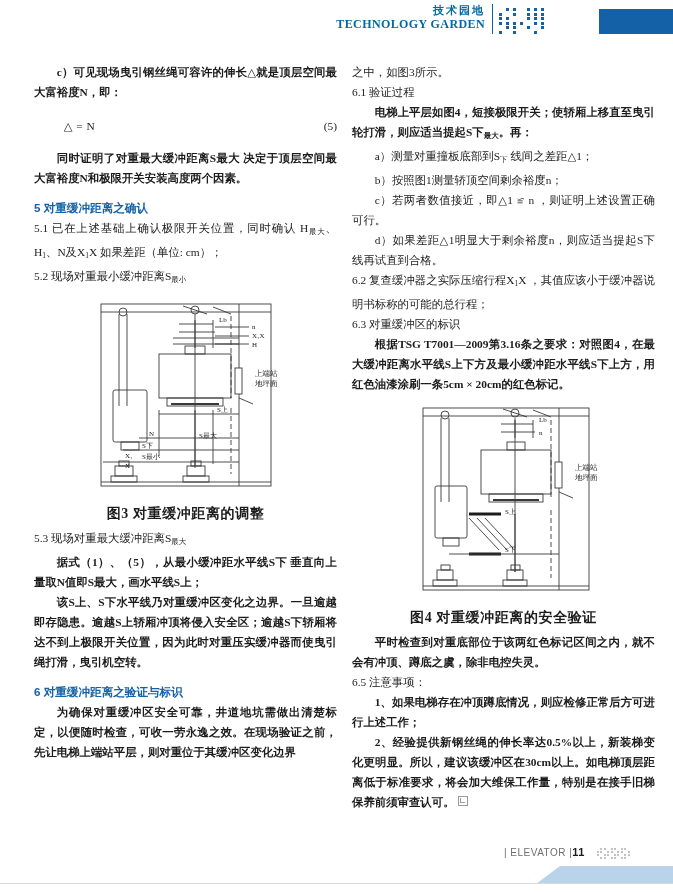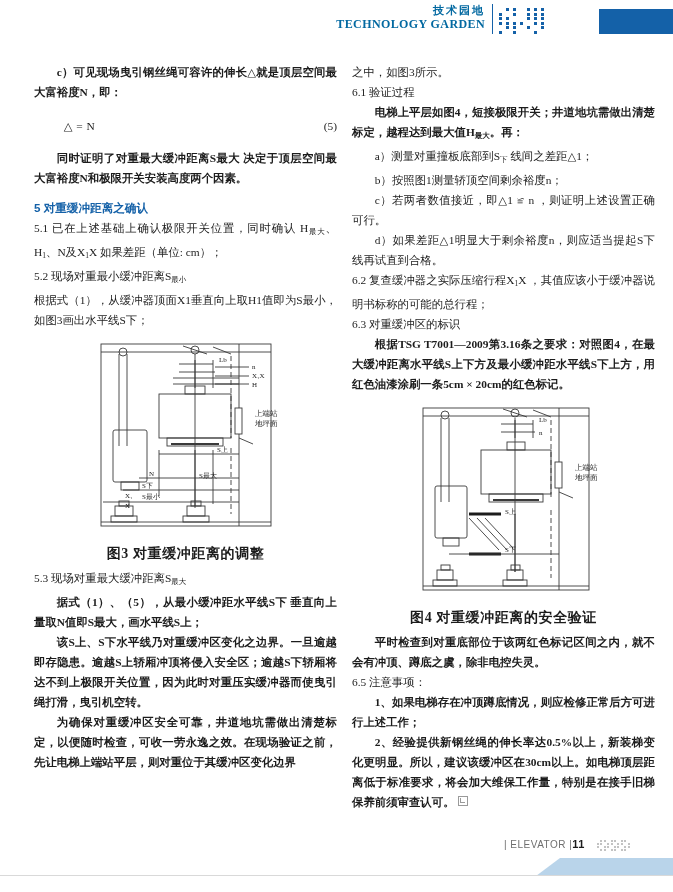--- a/index.html
+++ b/index.html
@@ -132,21 +132,21 @@
     font-size: 14px;
     font-weight: bold;
     letter-spacing: 0.6px;
     margin-top: 6px;
     font-family: "Liberation Serif", "DejaVu Serif", serif;
   }
 
   
   .page-footer {
     position: absolute;
-    left: 0; bottom: 16px;
+    left: 0; bottom: 8px;
     width: 673px; height: 52px;
   }
   .footer-text {
     position: absolute;
     right: 88px; bottom: 26px;
     font-family: "Liberation Sans", "DejaVu Sans", sans-serif;
     font-size: 10px;
     color: #6f6f6f;
     letter-spacing: 0.5px;
   }
@@ -220,21 +220,20 @@
   </div>
 
   <p class="indent">同时证明了对重最大缓冲距离S最大 决定于顶层空间最大富裕度N和极限开关安装高度两个因素。</p>
 
   <div class="sec-head">5 对重缓冲距离之确认</div>
 
   <p class="sub-head"><span>5.1 已在上述基础上确认极限开关位置，同时确认 H</span><sub>最大</sub><span>、H</span><sub>1</sub><span>、N及X</span><sub>1</sub><span>X 如果差距（单位: cm）；</span></p>
 
   <p class="sub-head"><span>5.2 现场对重最小缓冲距离S</span><sub>最小</sub></p>
 
-  <p>根据式（1），从缓冲器顶面X1垂直向上取H1值即为S最小，如图3画出水平线S下；</p>
 
   <div class="figure">
     <svg width="245" height="200" viewBox="0 0 245 200">
       <g stroke="#3a3a3a" fill="none" stroke-width="0.9">
 
         <rect x="38" y="6" width="170" height="182"></rect>
 
         <line x1="38" y1="14" x2="208" y2="14"></line>
 
         <circle cx="60" cy="14" r="4"></circle>
@@ -305,30 +304,31 @@
       </g>
     </svg>
     <div class="fig-cap">图3 对重缓冲距离的调整</div>
   </div>
 
   <p class="sub-head"><span>5.3 现场对重最大缓冲距离S</span><sub>最大</sub></p>
 
   <p class="indent">据式（1）、（5），从最小缓冲距水平线S下 垂直向上量取N值即S最大，画水平线S上；</p>
   <p class="indent">该S上、S下水平线乃对重缓冲区变化之边界。一旦逾越即存隐患。逾越S上轿厢冲顶将侵入安全区；逾越S下轿厢将达不到上极限开关位置，因为此时对重压实缓冲器而使曳引绳打滑，曳引机空转。</p>
 
+  <div class="sec-head">6 对重缓冲距离之验证与标识</div>
   <p class="indent">为确保对重缓冲区安全可靠，井道地坑需做出清楚标定，以便随时检查，可收一劳永逸之效。在现场验证之前，先让电梯上端站平层，则对重位于其缓冲区变化边界</p>
 </div>
 
 <div class="col col-right">
 
   <p>之中，如图3所示。</p>
 
   <p class="sub-head">6.1 验证过程</p>
 
-  <p class="indent"><span>电梯上平层如图4，短接极限开关；井道地坑需做出清楚标定，越程达到最大值H</span><sub>最大</sub><span>。再：</span></p>
+  <p class="indent"><span>电梯上平层如图4，短接极限开关；使轿厢上移直至曳引轮打滑，则应适当提起S下</span><sub>最大</sub><span>。再：</span></p>
 
   <p class="list-item"><span>a）测量对重撞板底部到S</span><sub>下</sub><span> 线间之差距△1；</span></p>
 
   <p class="list-item">b）按照图1测量轿顶空间剩余裕度n；</p>
   <p class="list-item">c）若两者数值接近，即△1 ≌ n ，则证明上述设置正确可行。</p>
   <p class="list-item">d）如果差距△1明显大于剩余裕度n，则应适当提起S下 线再试直到合格。</p>
 
   <p class="sub-head"><span>6.2 复查缓冲器之实际压缩行程X</span><sub>1</sub><span>X ，其值应该小于缓冲器说明书标称的可能的总行程；</span></p>
 
   <p class="sub-head">6.3 对重缓冲区的标识</p>

